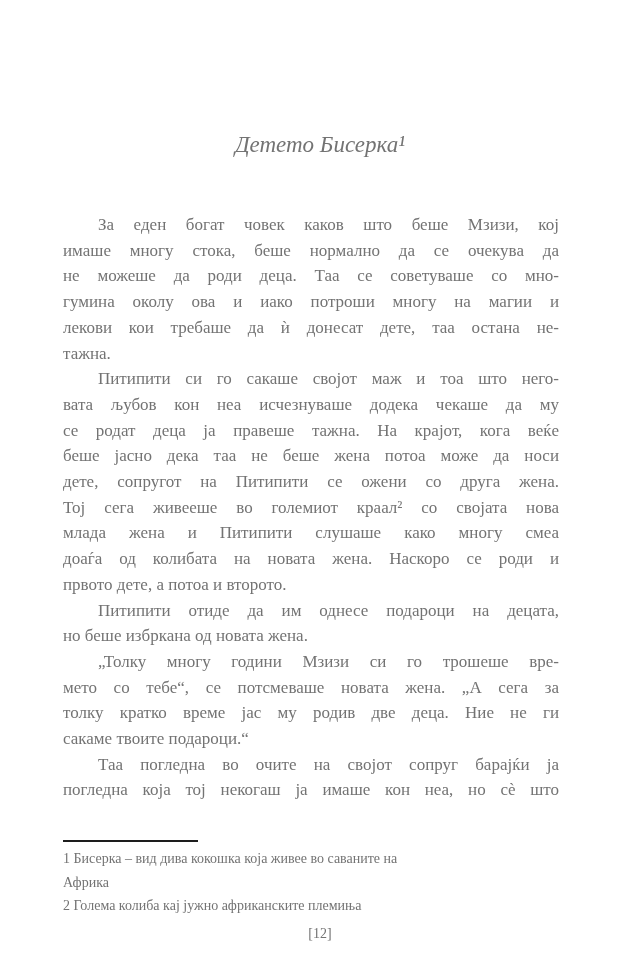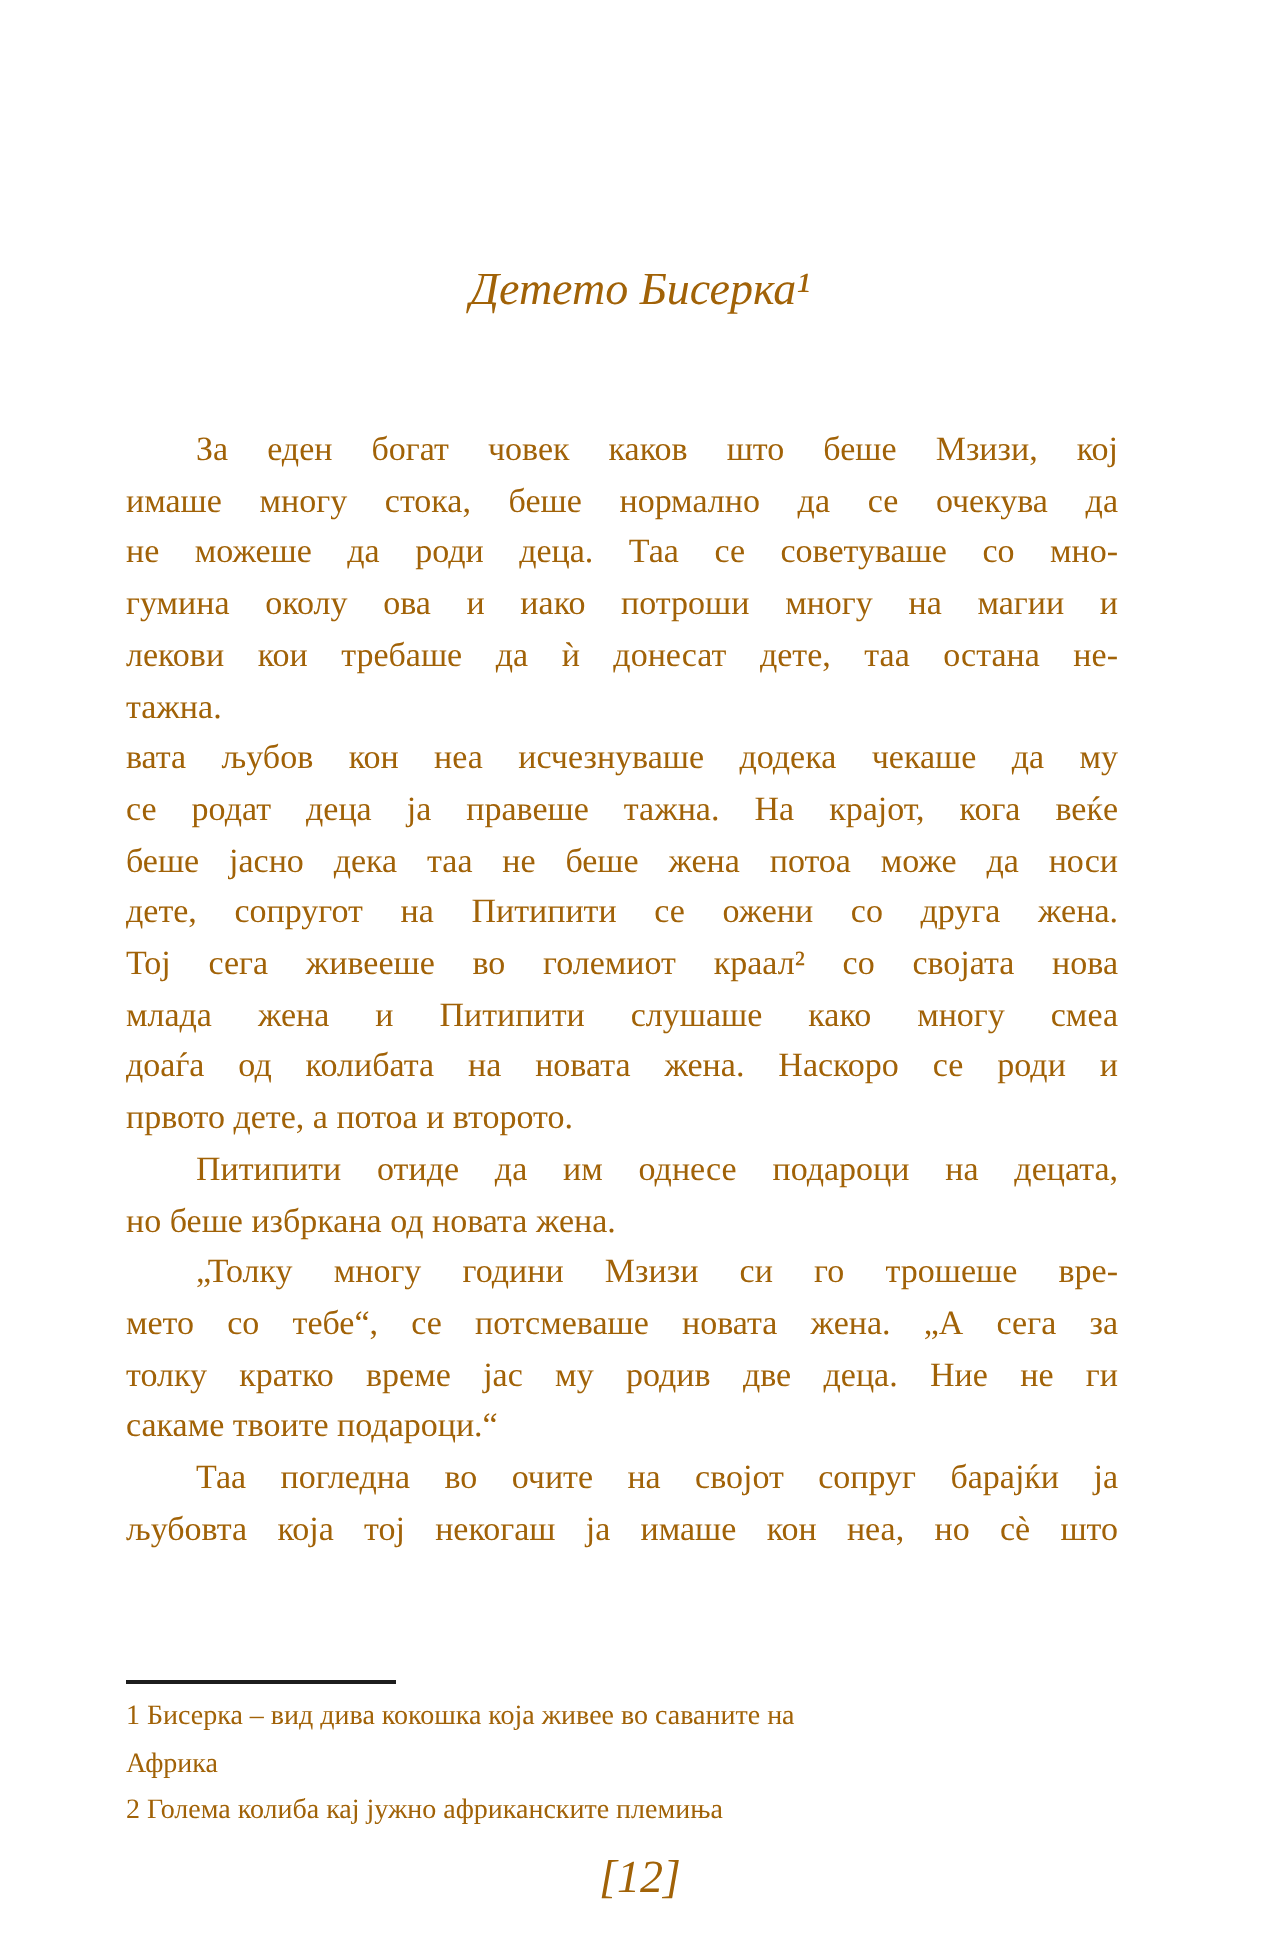--- a/index.html
+++ b/index.html
@@ -6,21 +6,21 @@
     margin: 0;
     padding: 0;
     background: #ffffff;
   }
   .page {
     position: relative;
     width: 640px;
     height: 978px;
     background: #ffffff;
     font-family: "Liberation Serif", serif;
-    color: #a16207;
+    color: #737373;
     overflow: hidden;
   }
   .title {
     position: absolute;
     top: 130px;
     left: 0;
     width: 100%;
     text-align: center;
     font-style: italic;
     font-size: 23px;
@@ -61,22 +61,21 @@
     font-size: 14px;
     line-height: 23.5px;
     text-align: left;
   }
   .pagenum {
     position: absolute;
     top: 926px;
     left: 0;
     width: 100%;
     text-align: center;
-    font-size: 23px;
-    font-style: italic;
+    font-size: 14px;
   }
 </style>
 </head>
 <body>
 
 <div class="page">
 
   <div class="title">Детето Бисерка¹</div>
 
   <div class="body-text">
@@ -84,20 +83,21 @@
     <div class="para">
       <div class="bl pfirst">За еден богат човек каков што беше Мзизи, кој</div>
       <div class="bl">имаше многу стока, беше нормално да се очекува да</div>
       <div class="bl">не можеше да роди деца. Таа се советуваше со мно-</div>
       <div class="bl">гумина околу ова и иако потроши многу на магии и</div>
       <div class="bl">лекови кои требаше да ѝ донесат дете, таа остана не-</div>
       <div class="bl plast">тажна.</div>
     </div>
 
     <div class="para">
+      <div class="bl pfirst">Питипити си го сакаше својот маж и тоа што него-</div>
       <div class="bl">вата љубов кон неа исчезнуваше додека чекаше да му</div>
       <div class="bl">се родат деца ја правеше тажна. На крајот, кога веќе</div>
       <div class="bl">беше јасно дека таа не беше жена потоа може да носи</div>
       <div class="bl">дете, сопругот на Питипити се ожени со друга жена.</div>
       <div class="bl">Тој сега живееше во големиот краал² со својата нова</div>
       <div class="bl">млада жена и Питипити слушаше како многу смеа</div>
       <div class="bl">доаѓа од колибата на новата жена. Наскоро се роди и</div>
       <div class="bl plast">првото дете, а потоа и второто.</div>
     </div>
 
@@ -108,21 +108,21 @@
 
     <div class="para">
       <div class="bl pfirst">„Толку многу години Мзизи си го трошеше вре-</div>
       <div class="bl">мето со тебе“, се потсмеваше новата жена. „А сега за</div>
       <div class="bl">толку кратко време јас му родив две деца. Ние не ги</div>
       <div class="bl plast">сакаме твоите подароци.“</div>
     </div>
 
     <div class="para">
       <div class="bl pfirst">Таа погледна во очите на својот сопруг барајќи ја</div>
-      <div class="bl">љубовта која тој некогаш ја имаше кон неа, но сѐ што</div>
+      <div class="bl">погледна која тој некогаш ја имаше кон неа, но сѐ што</div>
     </div>
 
   </div>
 
   <div class="fnrule"></div>
 
   <div class="footnotes">
     <div class="fl">1 Бисерка – вид дива кокошка која живее во саваните на</div>
     <div class="fl">Африка</div>
     <div class="fl">2 Голема колиба кај јужно африканските племиња</div>

